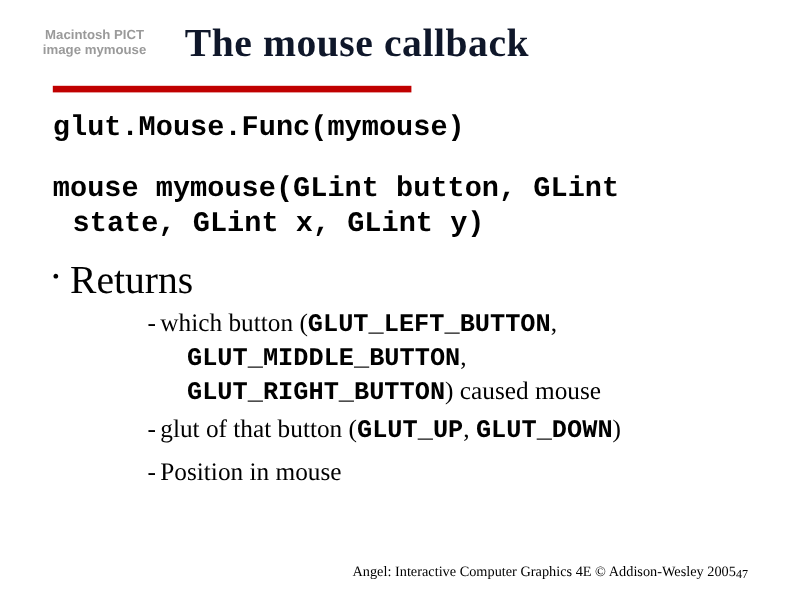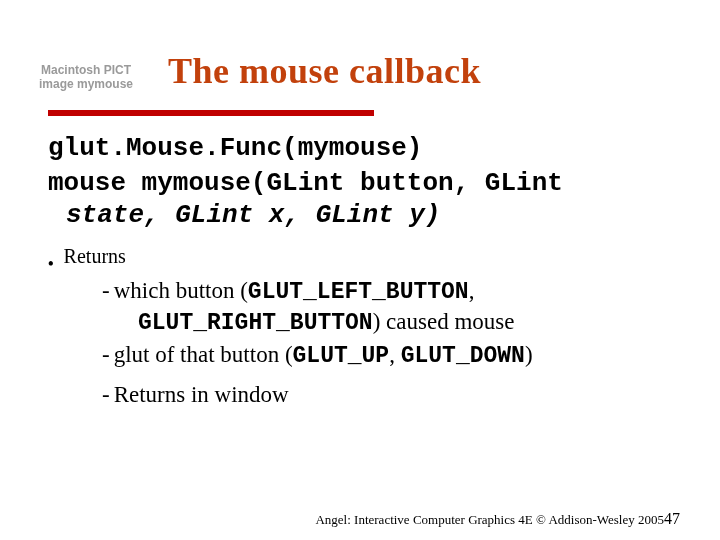--- a/index.html
+++ b/index.html
@@ -6,37 +6,36 @@
   body {
     width: 720px;
     height: 540px;
     background: #ffffff;
     font-family: "Times New Roman", Times, serif;
     position: relative;
     overflow: hidden;
   }
   .header-row {
     display: flex;
-    align-items: flex-end;
+    align-items: center;
     padding: 18px 0 0 22px;
-    margin-top: 32px;
   }
   .pict-placeholder {
     width: 128px;
     font-size: 12px;
     line-height: 1.15;
     color: #9a9a9a;
     text-align: center;
     font-family: Arial, sans-serif;
     font-weight: 600;
   }
   .slide-title {
     font-size: 36px;
     font-weight: 700;
-    color: #c2410c;
+    color: #0f172a;
     margin-left: 18px;
     letter-spacing: 0.5px;
   }
   .hr-line {
     height: 6px;
     background: #c00000;
     margin: 18px 48px 0 48px;
     width: 326px;
     margin-left: 48px;
   }
@@ -44,50 +43,50 @@
     padding: 16px 40px 0 48px;
     font-size: 26px;
     line-height: 1.25;
     color: #000;
   }
   .mono {
     font-family: "Courier New", Courier, monospace;
     font-weight: 700;
   }
   .code-block-1 {
-    margin-bottom: 2px;
+    margin-bottom: 22px;
   }
   .code-block-2 {
     margin-bottom: 12px;
   }
   .code-indent {
     margin-left: 18px;
-    font-style: italic;
   }
   .bullet-row {
     display: flex;
     align-items: flex-start;
     margin: 4px 0 0 0;
   }
   .bullet-dot {
     font-size: 16px;
     margin-right: 10px;
     margin-top: 10px;
     font-weight: 700;
   }
   .returns-word {
-    font-size: 20px;
+    font-size: 36px;
   }
   .sublist {
     margin: 2px 0 0 54px;
     font-size: 23px;
     line-height: 1.28;
   }
   .subitem {
     margin-bottom: 2px;
+    margin-left: 32px;
   }
   .subitem .dash {
     margin-right: 4px;
   }
   .sub-indent {
     margin-left: 36px;
   }
   .footer {
     position: absolute;
     bottom: 12px;
@@ -97,21 +96,21 @@
     justify-content: flex-end;
     align-items: flex-end;
     padding: 0 40px 0 62px;
     font-size: 13px;
     color: #000;
   }
   .footer-left {
     font-family: "Times New Roman", serif;
   }
   .footer-right {
-    font-size: 16px;
+    font-size: 11px;
   }
 </style>
 </head>
 <body>
 
 <div class="header-row">
   <div class="pict-placeholder">
     <div>Macintosh PICT</div>
     <div>image mymouse</div>
   </div>
@@ -131,29 +130,30 @@
 
   <div class="bullet-row">
     <span class="bullet-dot">•</span>
     <span class="returns-word">Returns</span>
   </div>
 
   <div class="sublist">
 
     <div class="subitem">
       <span class="dash">-</span><span>which button (</span><span class="mono">GLUT_LEFT_BUTTON</span><span>,</span>
+      <div class="sub-indent"><span class="mono">GLUT_MIDDLE_BUTTON</span><span>,</span></div>
       <div class="sub-indent"><span class="mono">GLUT_RIGHT_BUTTON</span><span>) caused mouse</span></div>
     </div>
 
     <div class="subitem">
       <span class="dash">-</span><span>glut of that button (</span><span class="mono">GLUT_UP</span><span>, </span><span class="mono">GLUT_DOWN</span><span>)</span>
     </div>
 
     <div class="subitem" style="margin-top:8px;">
-      <span class="dash">-</span><span>Returns in window</span>
+      <span class="dash">-</span><span>Position in mouse</span>
     </div>
 
   </div>
 </div>
 
 <div class="footer">
   <span class="footer-left">Angel: Interactive Computer Graphics 4E © Addison-Wesley 2005</span>
   <span class="footer-right">47</span>
 </div>
 

